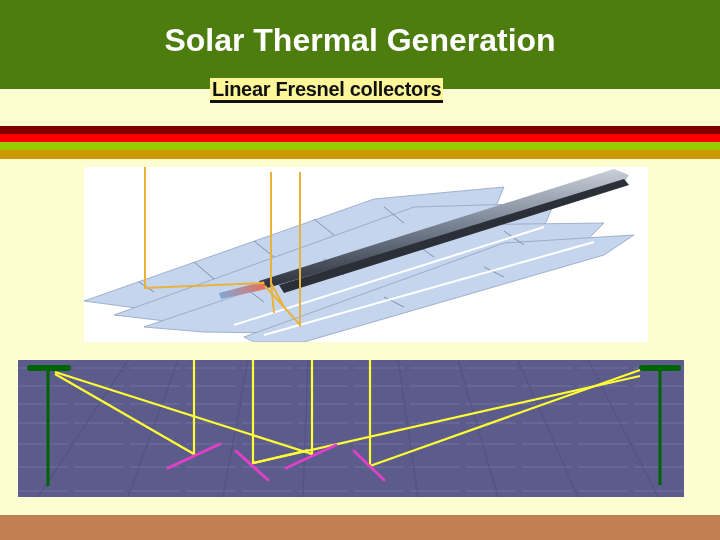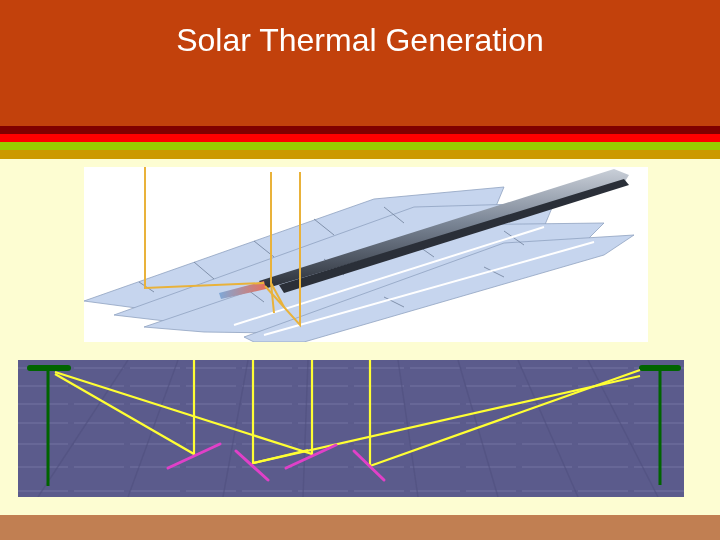--- a/index.html
+++ b/index.html
@@ -1,31 +1,32 @@
 <!DOCTYPE html>
 <html><head>
   <meta charset="utf-8">
   <style>
     html, body { margin: 0; padding: 0; }
     body { width: 720px; height: 540px; position: relative; overflow: hidden; background: #fdfdd2; font-family: "Liberation Sans", sans-serif; }
-    .header { position: absolute; left: 0; top: 0; width: 720px; height: 126px; background: #c2410c; }
+    .header { position: absolute; left: 0; top: 0; width: 720px; height: 89px; background: #4d7c0f; font-weight: bold; }
     .title { position: absolute; left: 0; top: 22px; width: 720px; text-align: center; color: #ffffff; font-size: 32px; padding-left: 0; }
     .title span { position: relative; left: 0; }
     .subtitle { position: absolute; left: 210px; top: 78px; height: 22px; padding: 0 2px; background: #fdf79a; color: #111; font-size: 20px; line-height: 22px; border-bottom: 3px solid #111; letter-spacing: -0.3px; }
     .stripe { position: absolute; left: 0; width: 720px; }
     .footer { position: absolute; left: 0; top: 515px; width: 720px; height: 25px; background: #c17f52; }
     .upper-fig { position: absolute; left: 84px; top: 167px; width: 564px; height: 175px; background: #ffffff; }
     .lower-fig { position: absolute; left: 18px; top: 360px; width: 666px; height: 137px; background: #5b5b8c; }
     svg { display: block; }
   </style>
 </head>
 <body>
 
 <div class="header">
   <div class="title"><span>Solar Thermal Generation</span></div>
+  <div class="subtitle">Linear Fresnel collectors</div>
 </div>
 
 <div class="stripe" style="top:126px;height:8px;background:#800000;"></div>
 <div class="stripe" style="top:134px;height:8px;background:#ff0000;"></div>
 <div class="stripe" style="top:142px;height:8px;background:#99cc00;"></div>
 <div class="stripe" style="top:150px;height:9px;background:#cc9900;"></div>
 
 <div class="upper-fig">
   <svg width="564" height="175" viewBox="0 0 564 175">
     <defs>

